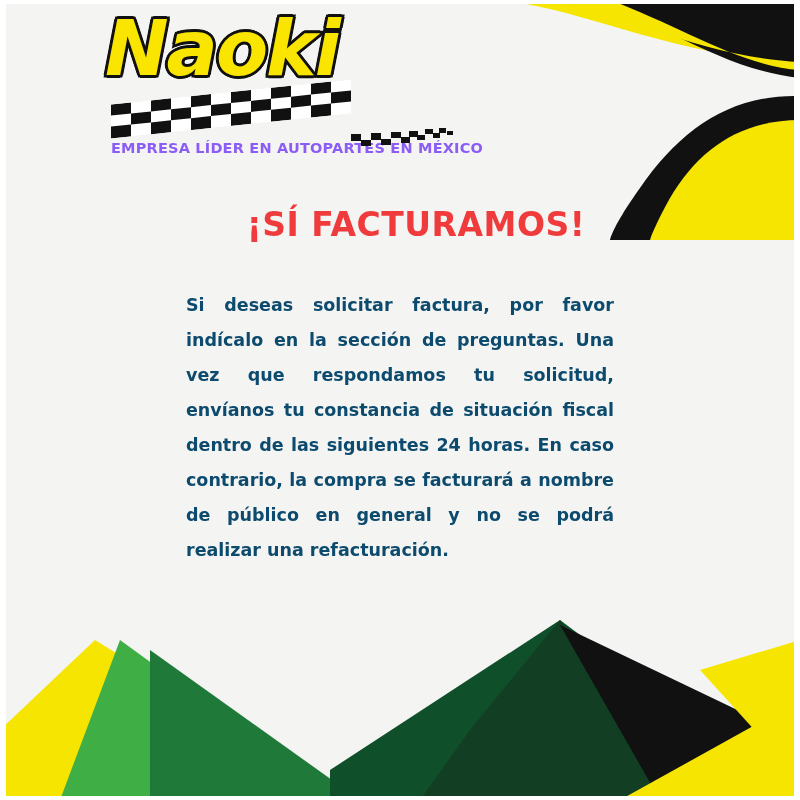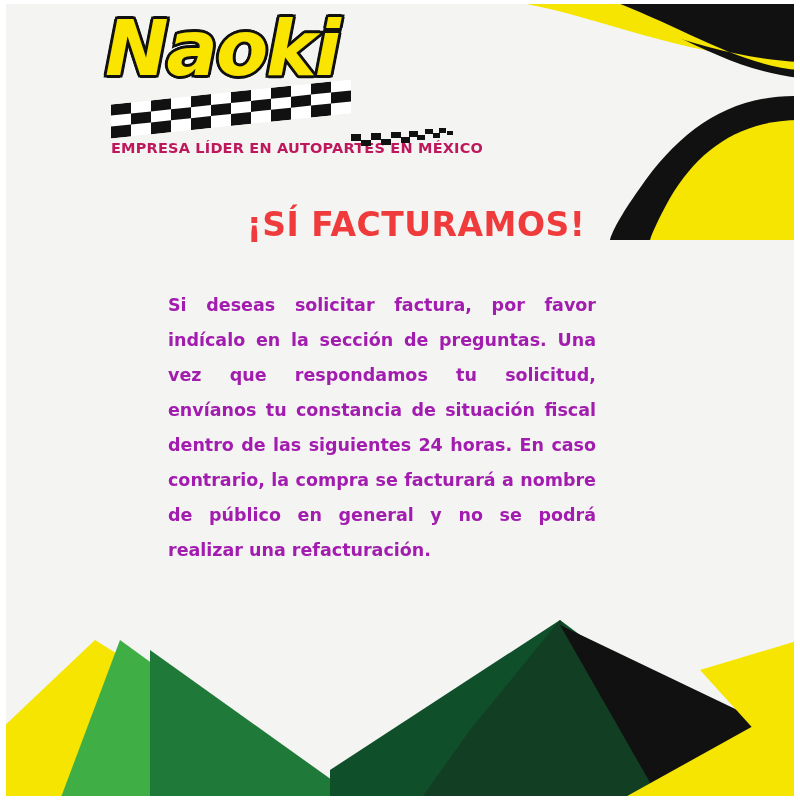--- a/index.html
+++ b/index.html
@@ -95,21 +95,21 @@
     left: 246px;
     top: 118px;
     width: 110px;
     height: 26px;
   }
   .tagline {
     font-family: "DejaVu Sans", sans-serif;
     font-weight: bold;
     font-size: 14.5px;
     letter-spacing: 0.2px;
-    color: #be185d;
+    color: #8b5cf6;
     margin: 10px 0 0 6px;
     white-space: nowrap;
   }
 
   
   .headline {
     position: absolute;
     top: 205px;
     left: 16px;
     width: 800px;
@@ -117,27 +117,27 @@
     font-family: "DejaVu Sans", sans-serif;
     font-weight: bold;
     font-size: 33px;
     letter-spacing: 0.5px;
     color: #ef3b3b;
     z-index: 20;
   }
   .paragraph {
     position: absolute;
     top: 288px;
-    left: 168px;
+    left: 186px;
     width: 428px;
     font-family: "DejaVu Sans", sans-serif;
     font-weight: bold;
     font-size: 17.5px;
     line-height: 35px;
-    color: #a21caf;
+    color: #0c4a6e;
     text-align: justify;
     z-index: 20;
   }
 </style>
 </head>
 <body>
 
 <div class="poster">
 
   <svg class="deco deco-top" viewBox="0 0 420 240" preserveAspectRatio="none">

